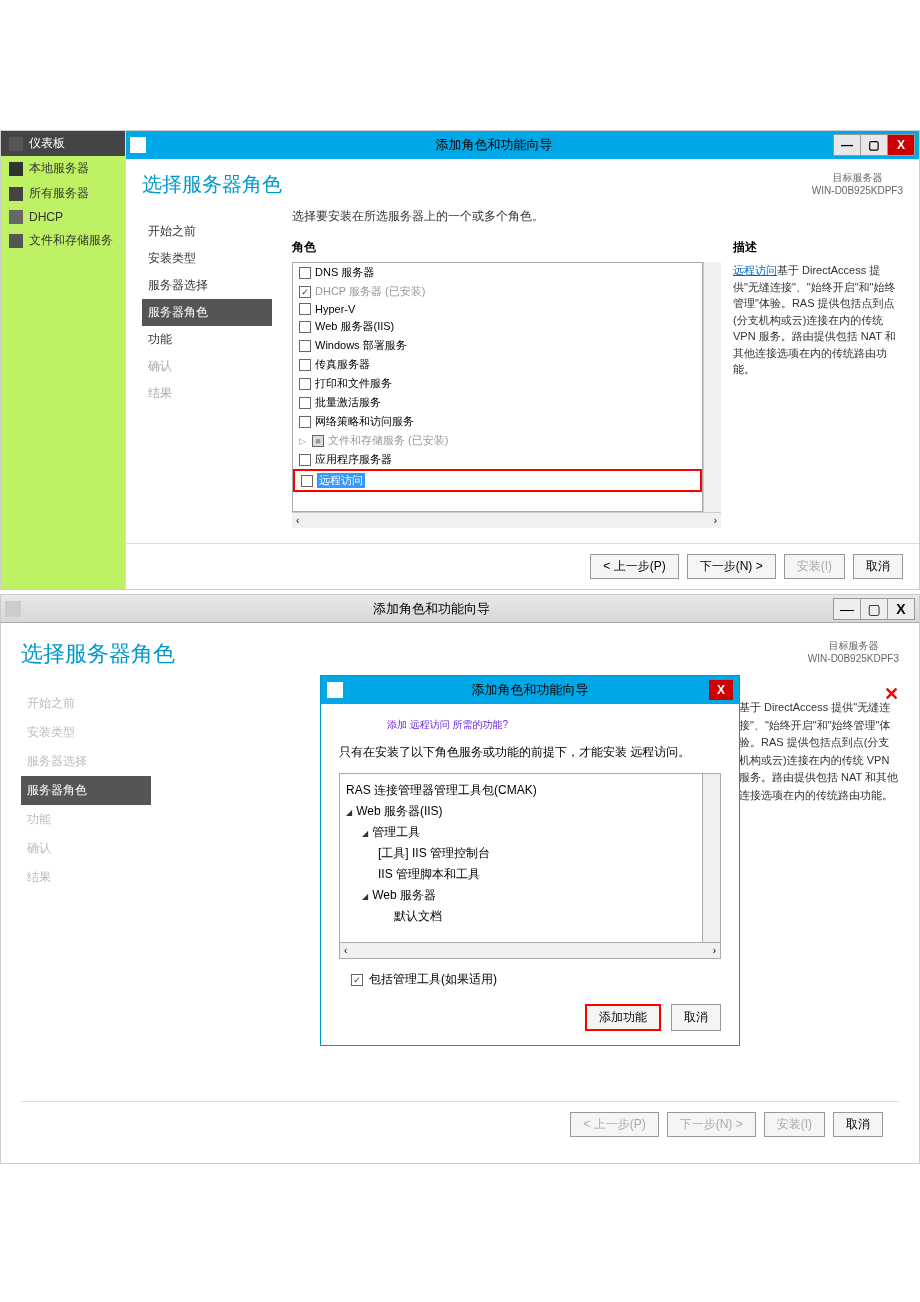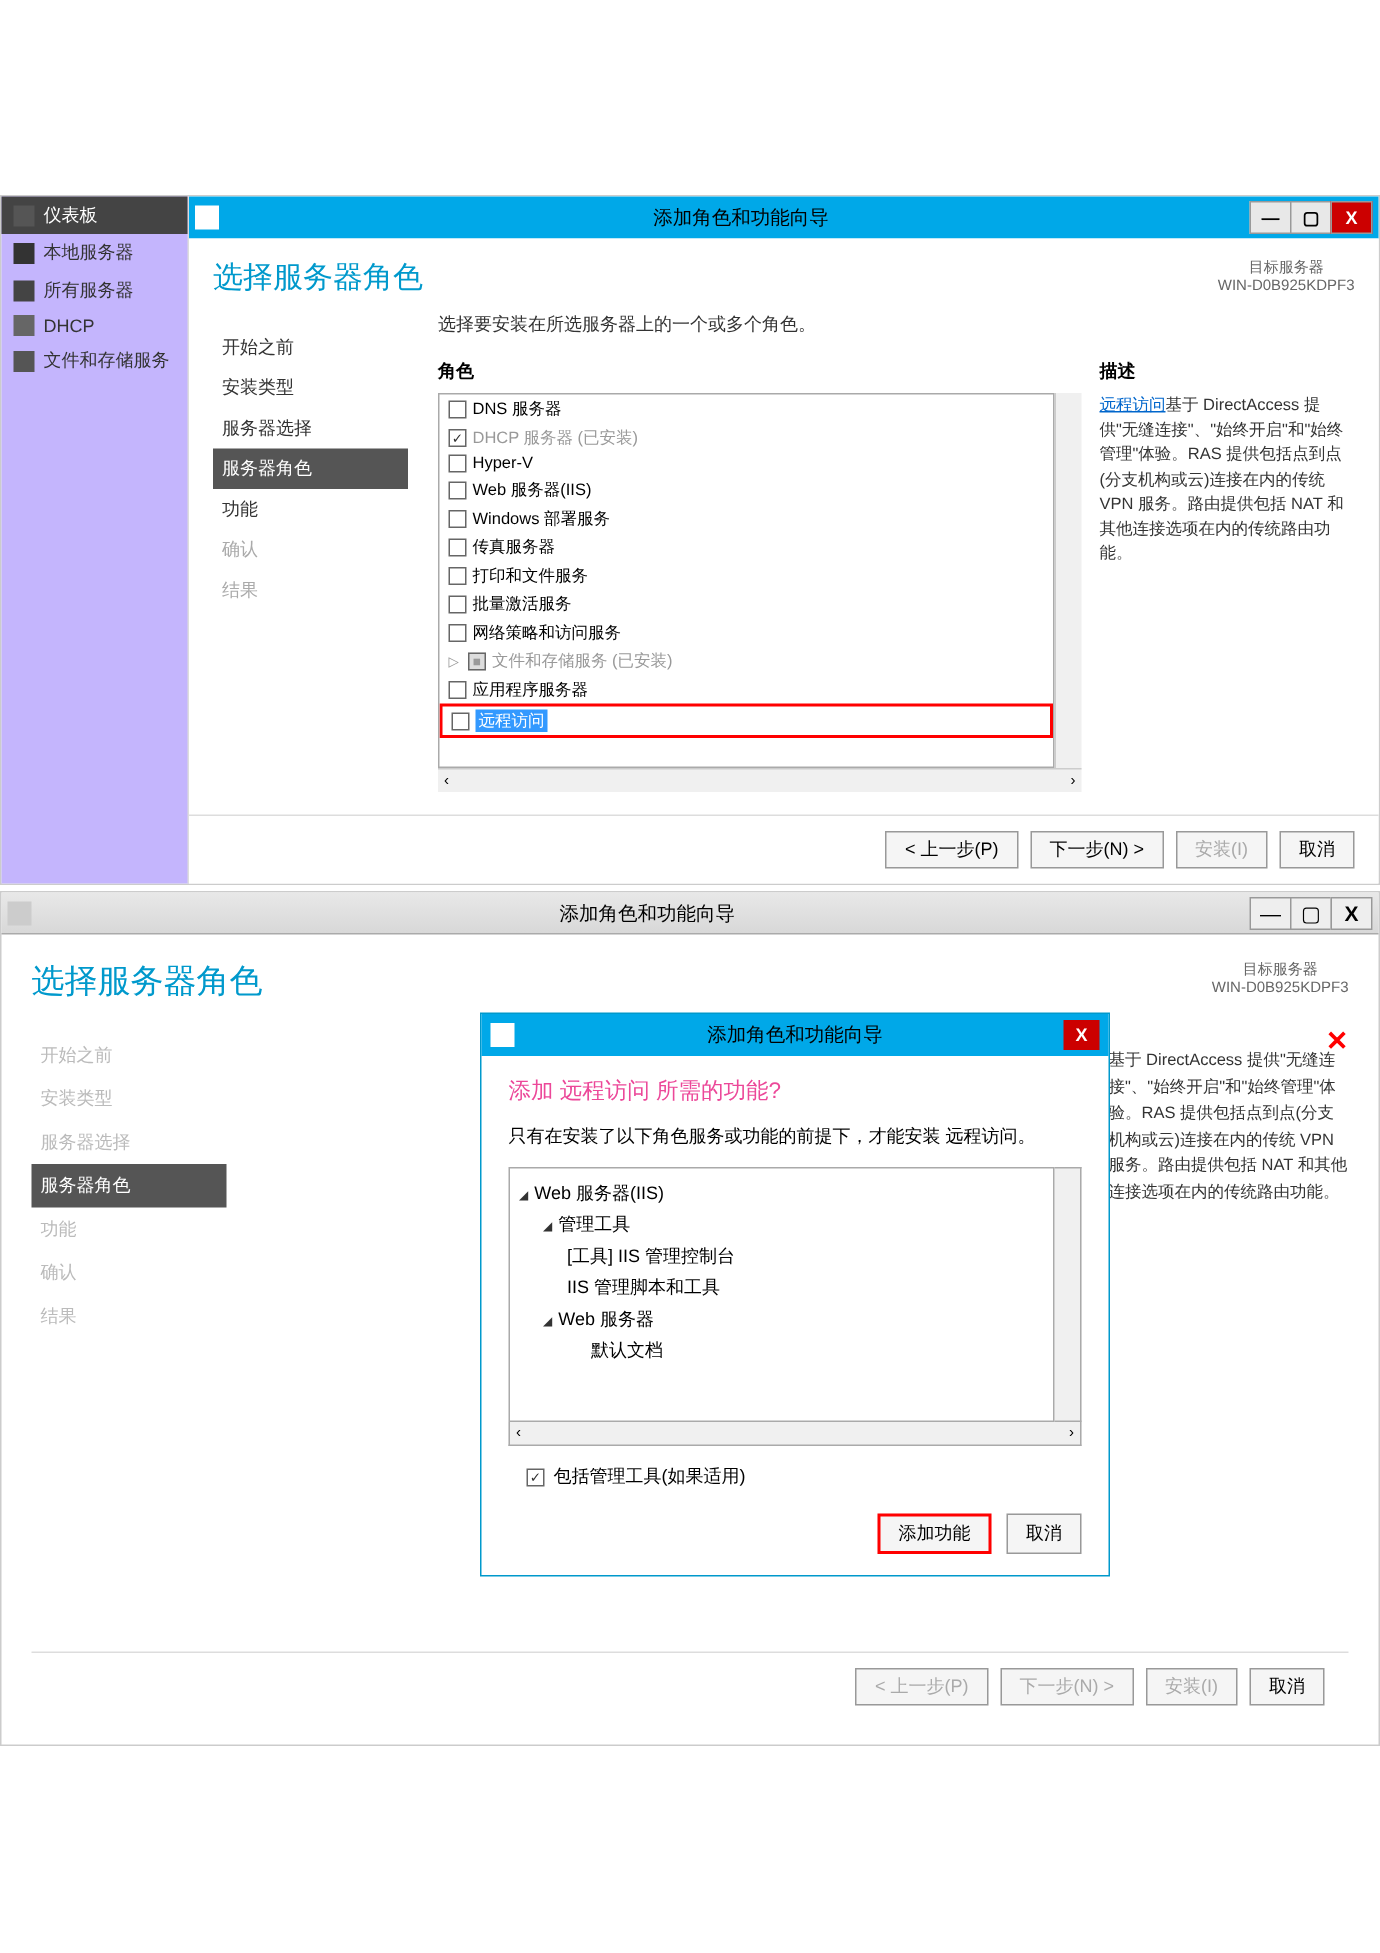--- a/index.html
+++ b/index.html
@@ -1,21 +1,21 @@
 <!DOCTYPE html>
 <html><head>
 <meta charset="utf-8">
 <style>
 * { box-sizing: border-box; margin: 0; padding: 0; }
 body { font-family: "Microsoft YaHei", "Segoe UI", sans-serif; background: #fff; width: 920px; }
 .container { padding: 0; }
 
 
 .screenshot1 { display: flex; border: 1px solid #ccc; margin-top: 130px; height: 460px; }
-.sidebar1 { width: 125px; background: #c4b5fd; border-right: 1px solid #ddd; }
+.sidebar1 { width: 125px; background: #bef264; border-right: 1px solid #ddd; }
 .sidebar-item { display: flex; align-items: center; padding: 4px 8px; font-size: 12px; color: #333; }
 .sidebar-item.dark { background: #444; color: #fff; }
 .sidebar-icon { width: 14px; height: 14px; margin-right: 6px; display: inline-block; }
 .icon-dash { background: #555; }
 .icon-local { background: #333; }
 .icon-all { background: #444; }
 .icon-dhcp { background: #666; }
 .icon-file { background: #555; }
 
 .wizard1 { flex: 1; background: #fff; display: flex; flex-direction: column; }
@@ -78,21 +78,21 @@
 .step2 { font-size: 12px; padding: 6px; color: #bbb; }
 .step2.active { background: #555; color: #fff; }
 .desc2 { position: absolute; right: 0; top: 10px; width: 160px; font-size: 11px; color: #333; line-height: 1.6; }
 
 
 .popup { position: absolute; left: 320px; top: 675px; width: 420px; border: 1px solid #0099cc; background: #fff; z-index: 10; }
 .popup-title { background: #00a8e8; display: flex; align-items: center; height: 28px; padding: 0 6px; font-size: 13px; }
 .popup-title-text { flex: 1; text-align: center; }
 .popup-close { width: 24px; height: 20px; background: #c00; color: #fff; display: flex; align-items: center; justify-content: center; font-weight: bold; font-size: 12px; }
 .popup-body { padding: 14px 18px; }
-.popup-question { color: #ec4899; font-size: 15px; margin-bottom: 12px; }
+.popup-question { color: #6d28d9; font-size: 10px; margin-bottom: 12px; margin-left: 48px; }
 .popup-msg { font-size: 12px; margin-bottom: 12px; }
 .features-box { border: 1px solid #aaa; height: 170px; font-size: 12px; padding: 6px; position: relative; }
 .tree-item { padding: 2px 0; }
 .indent1 { padding-left: 16px; }
 .indent2 { padding-left: 32px; }
 .indent3 { padding-left: 48px; }
 .tri::before { content: "◢"; font-size: 8px; margin-right: 4px; color: #333; }
 .popup-scroll-h { height: 16px; border: 1px solid #aaa; border-top: none; background: #f0f0f0; display: flex; justify-content: space-between; align-items: center; padding: 0 4px; font-size: 10px; }
 .include-row { display: flex; align-items: center; gap: 6px; font-size: 12px; margin-top: 12px; padding-left: 12px; }
 .popup-buttons { display: flex; justify-content: flex-end; gap: 10px; margin-top: 16px; }
@@ -291,20 +291,21 @@
       <span class="titlebar-icon" style="background:#fff;"></span>
       <span class="popup-title-text">添加角色和功能向导</span>
       <div class="popup-close">X</div>
     </div>
     <div class="popup-body">
       <div class="popup-question">添加 远程访问 所需的功能?</div>
       <div class="popup-msg">只有在安装了以下角色服务或功能的前提下，才能安装 远程访问。</div>
 
       <div style="display:flex;">
         <div class="features-box" style="flex:1;">
+          <div class="tree-item">RAS 连接管理器管理工具包(CMAK)</div>
           <div class="tree-item tri">Web 服务器(IIS)</div>
           <div class="tree-item tri indent1">管理工具</div>
           <div class="tree-item indent2">[工具] IIS 管理控制台</div>
           <div class="tree-item indent2">IIS 管理脚本和工具</div>
           <div class="tree-item tri indent1">Web 服务器</div>
           <div class="tree-item indent3">默认文档</div>
         </div>
         <div class="scrollbar-v" style="width:18px;border:1px solid #aaa;border-left:none;background:#f0f0f0;"></div>
       </div>
       <div class="popup-scroll-h">

